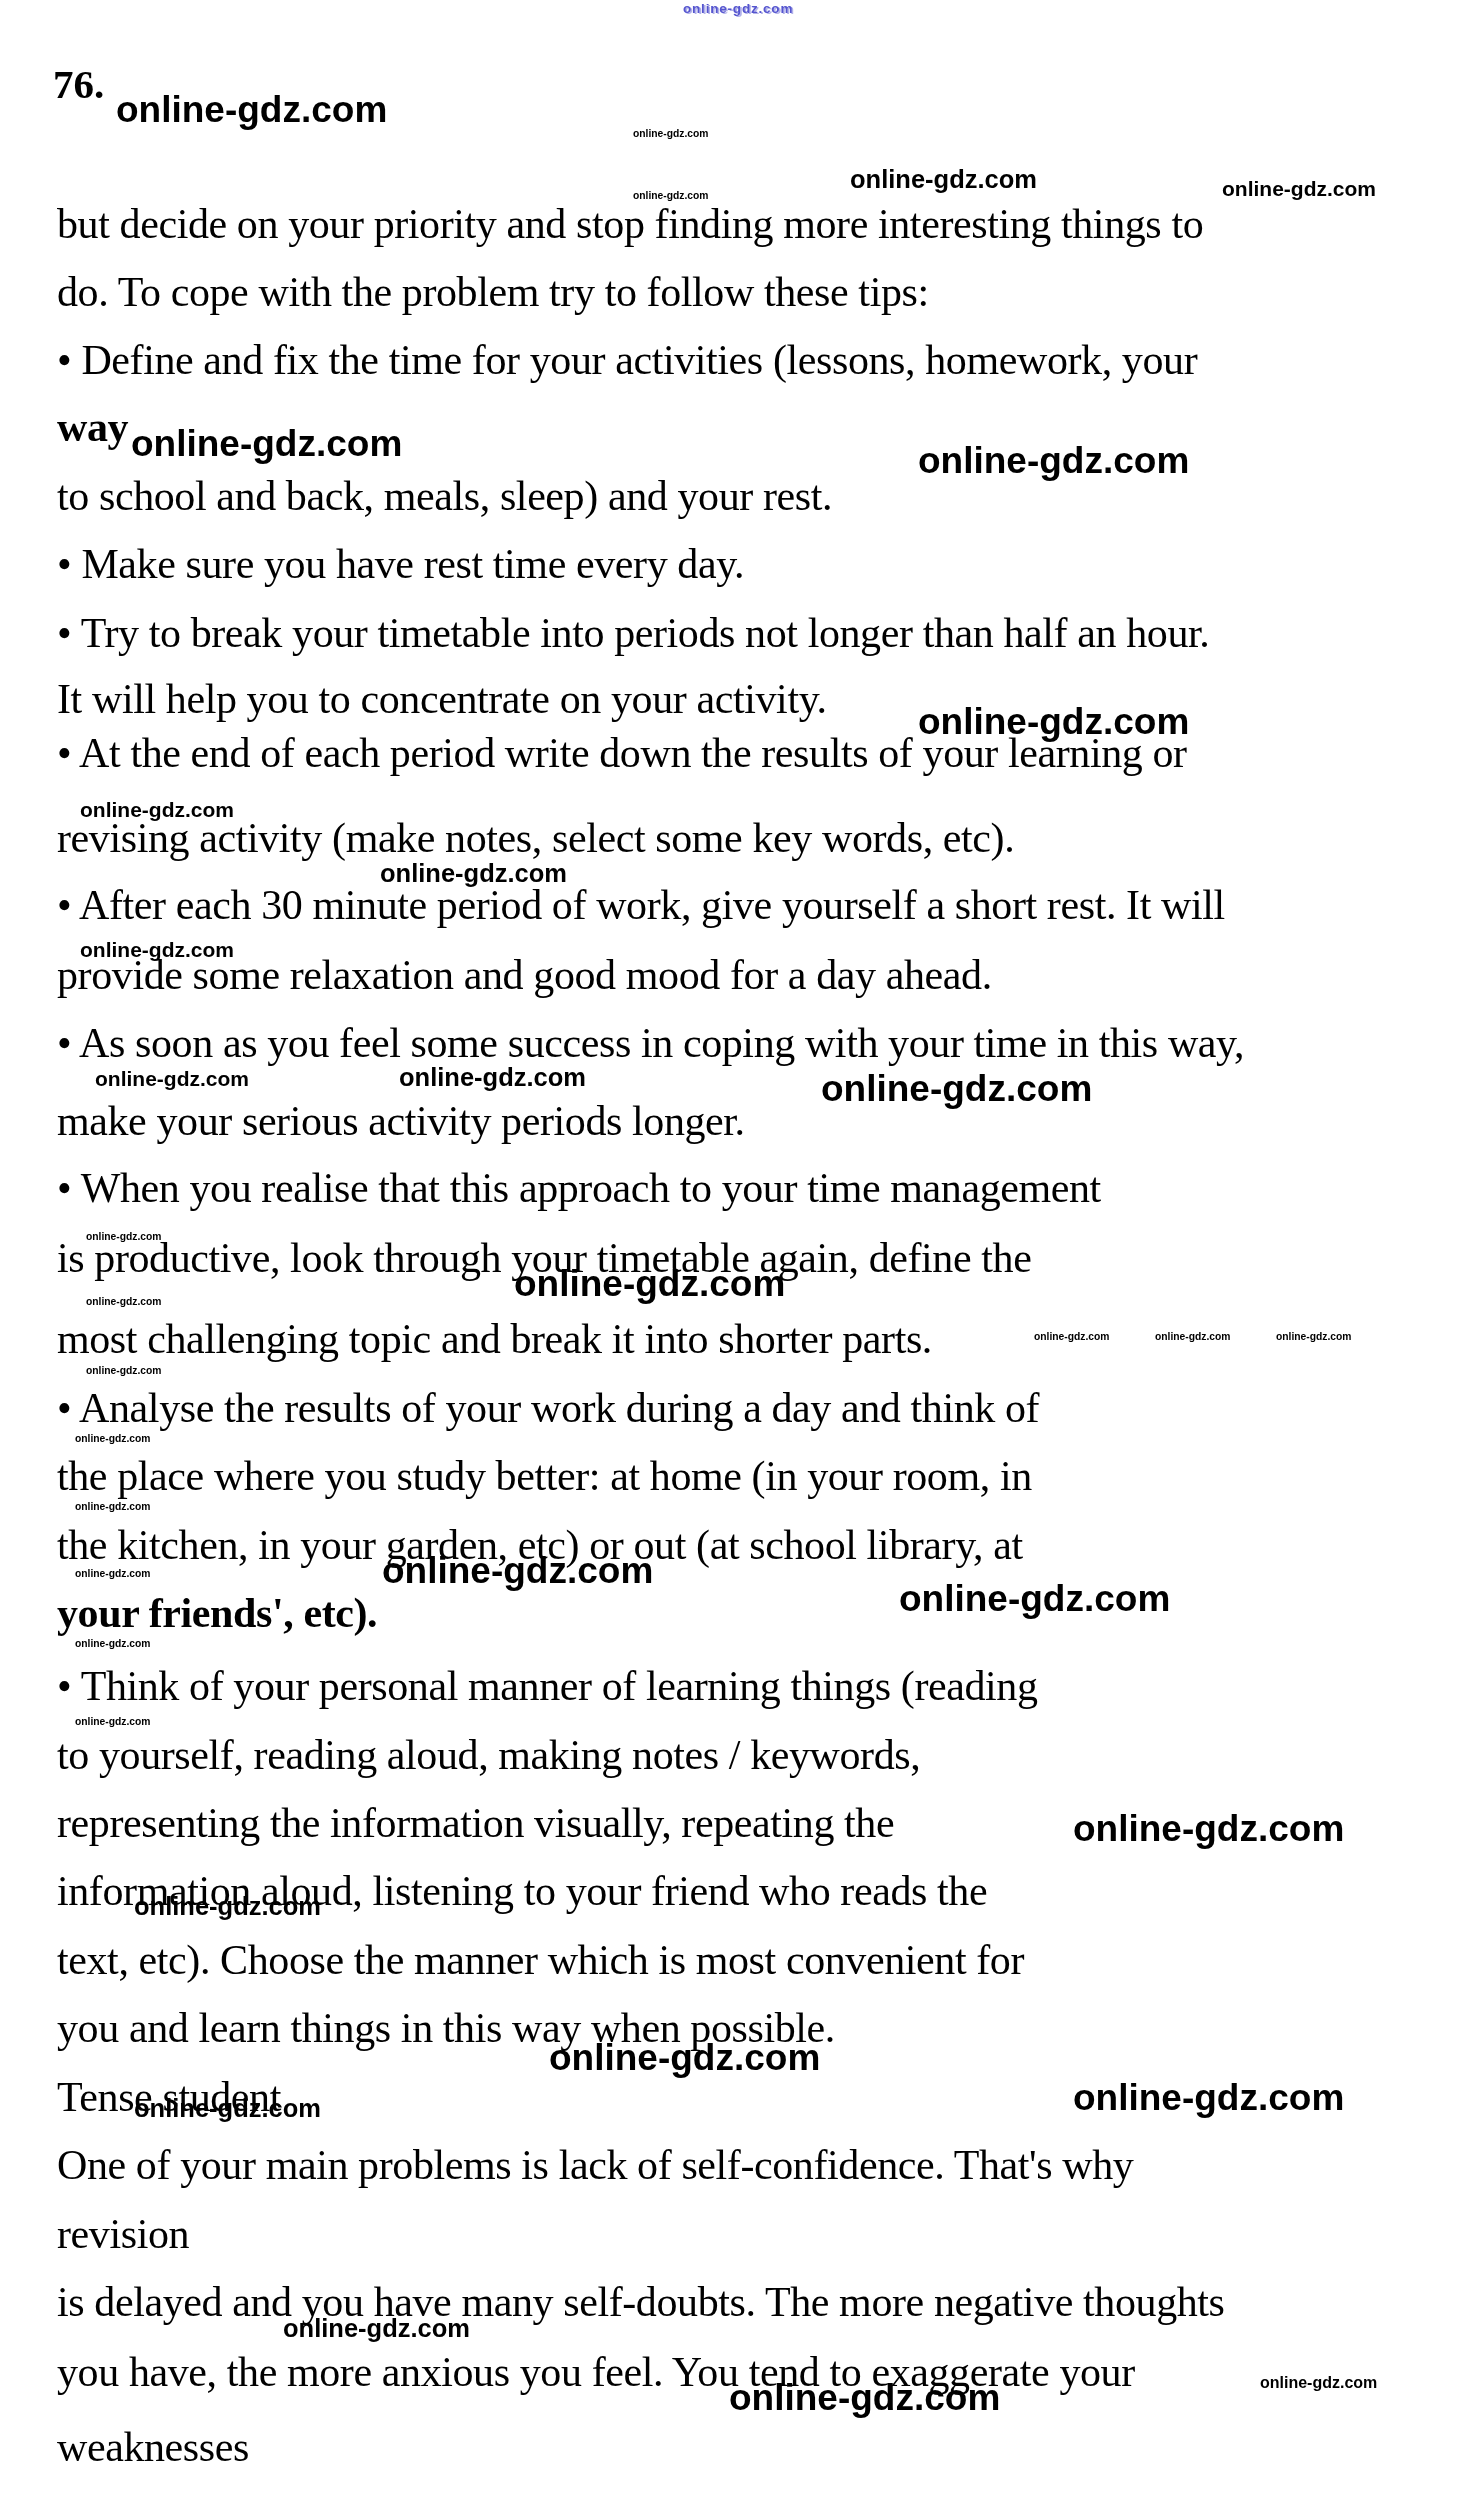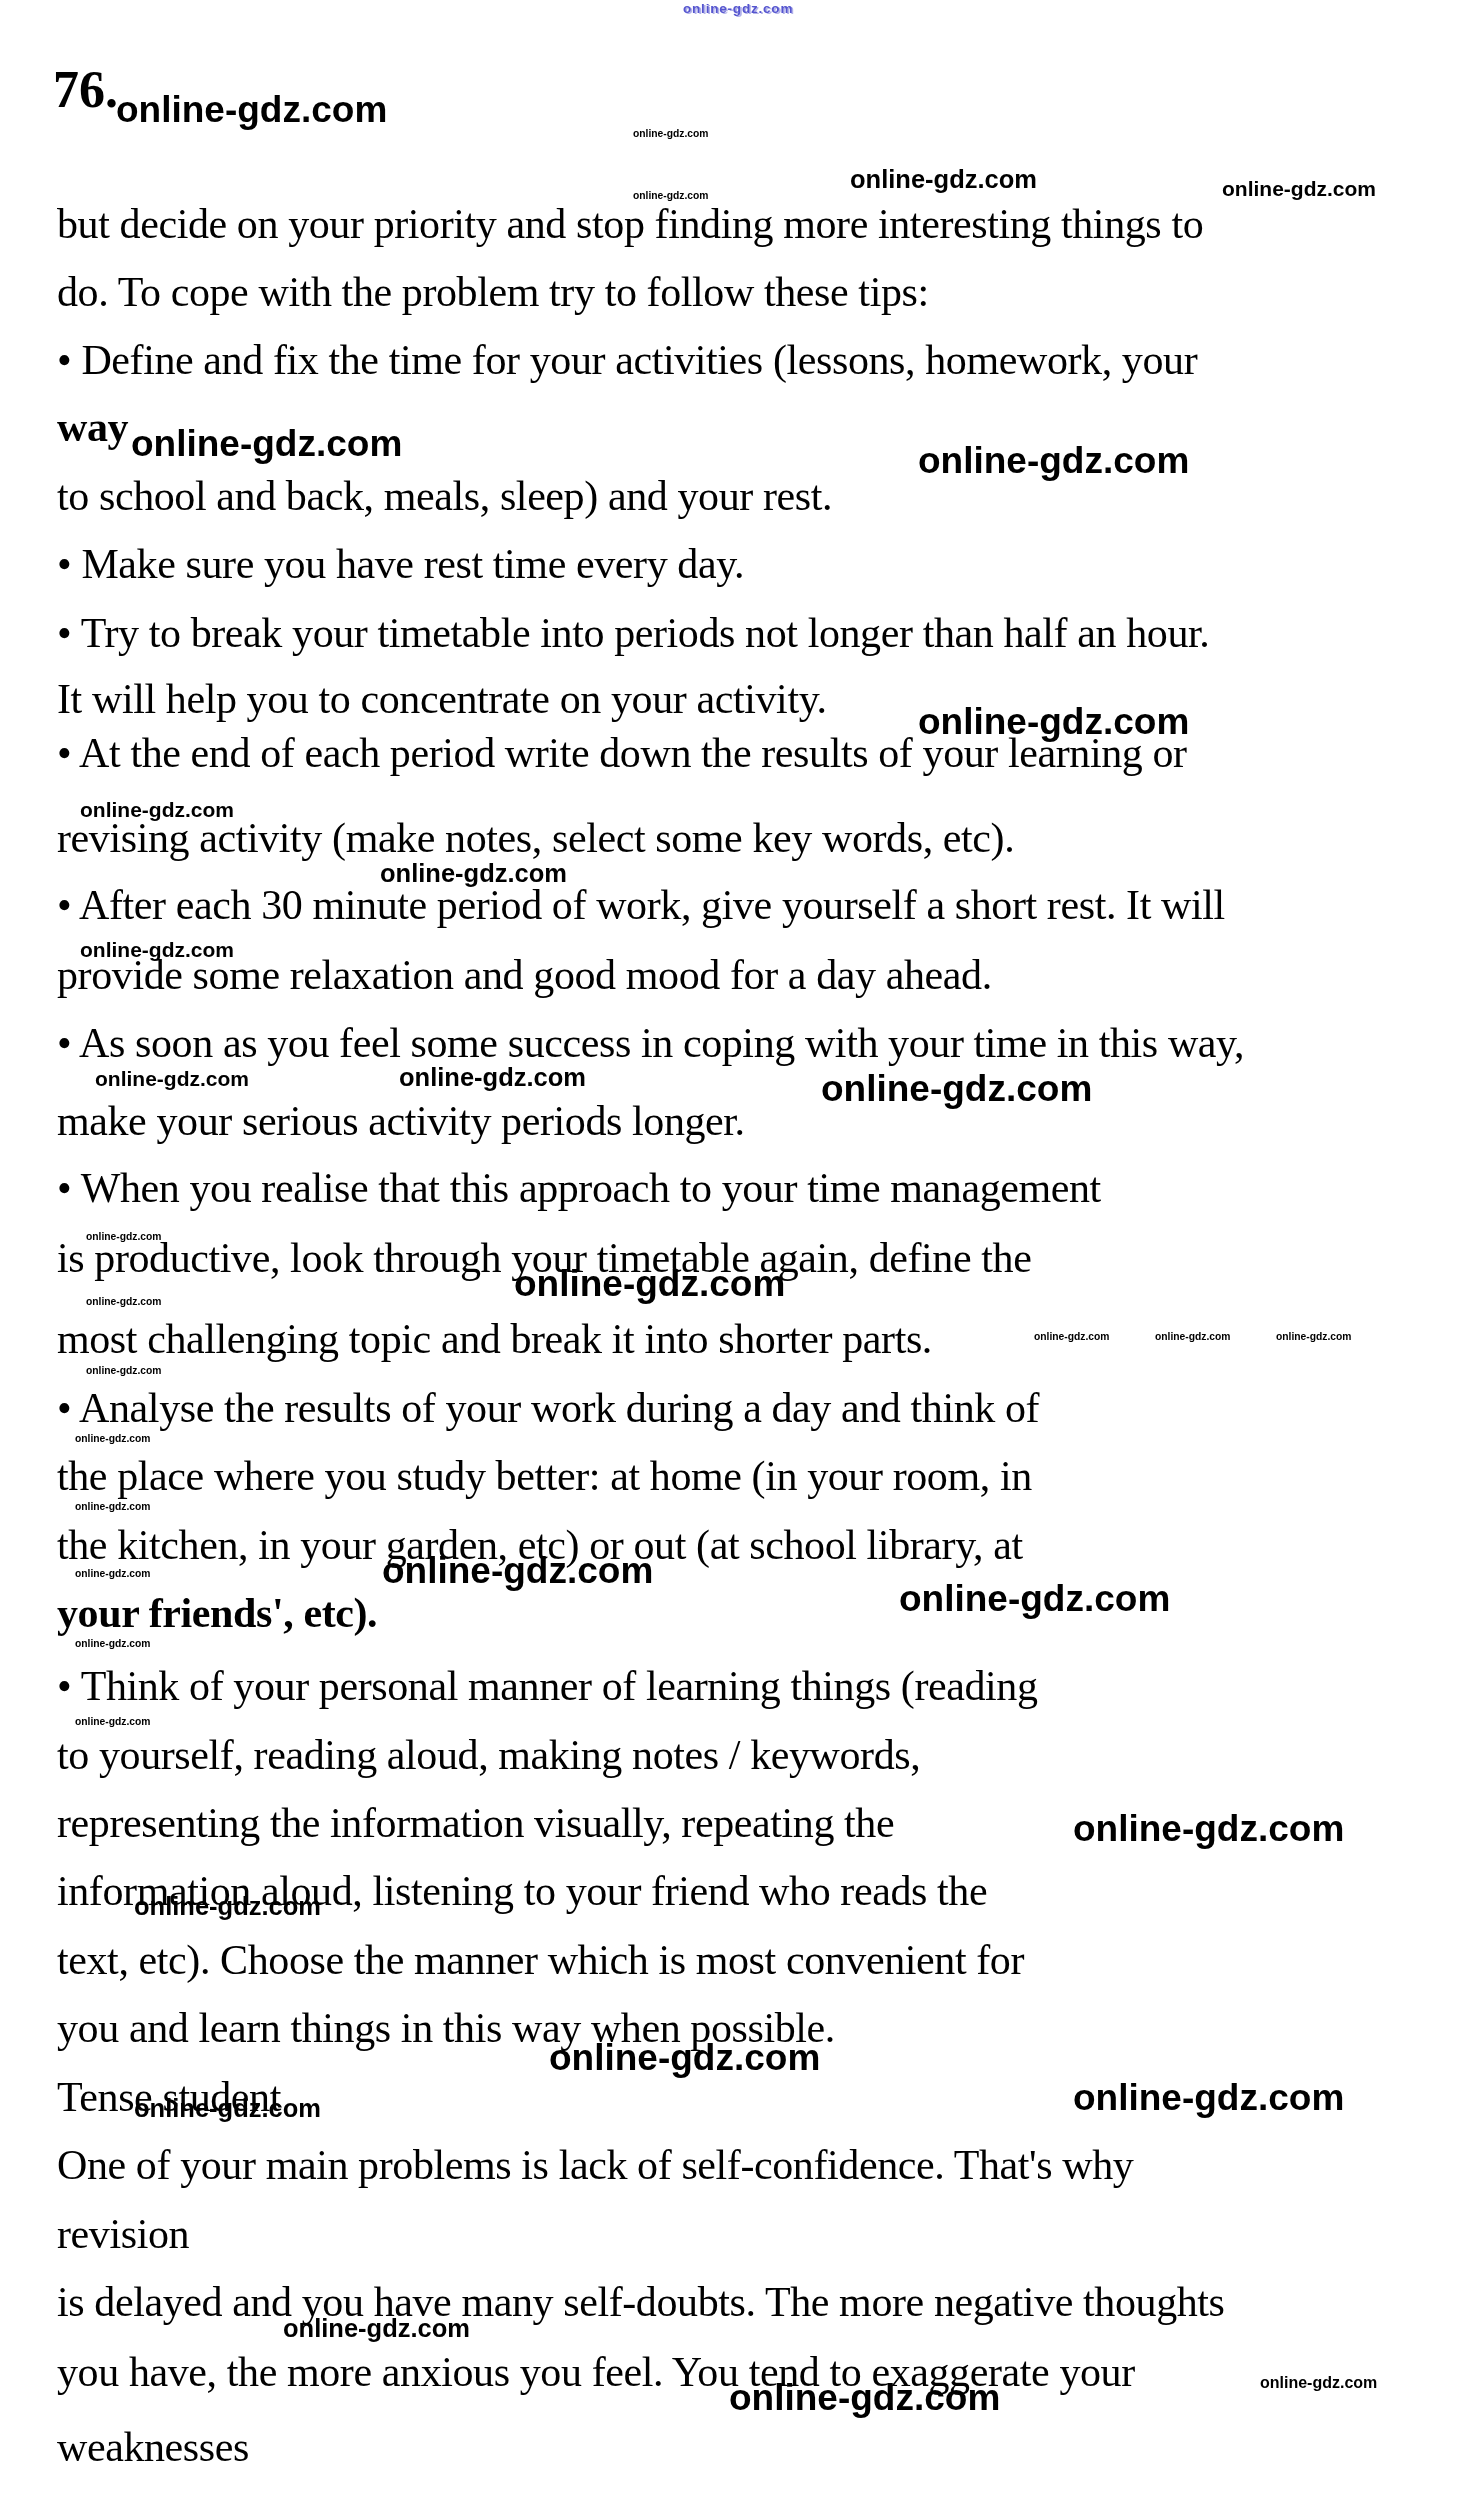--- a/index.html
+++ b/index.html
@@ -8,21 +8,21 @@
     width: 1452px;
     height: 2512px;
     background: #ffffff;
     overflow: hidden;
     font-family: "Liberation Serif", serif;
   }
   .heading {
     position: absolute;
     font-family: "Liberation Serif", serif;
     font-weight: bold;
-    font-size: 52px;
+    font-size: 41px;
     color: #000;
     white-space: nowrap;
   }
   .line {
     position: absolute;
     left: 57px;
     font-family: "Liberation Serif", serif;
     font-size: 42px;
     letter-spacing: -0.4px;
     color: #000;

